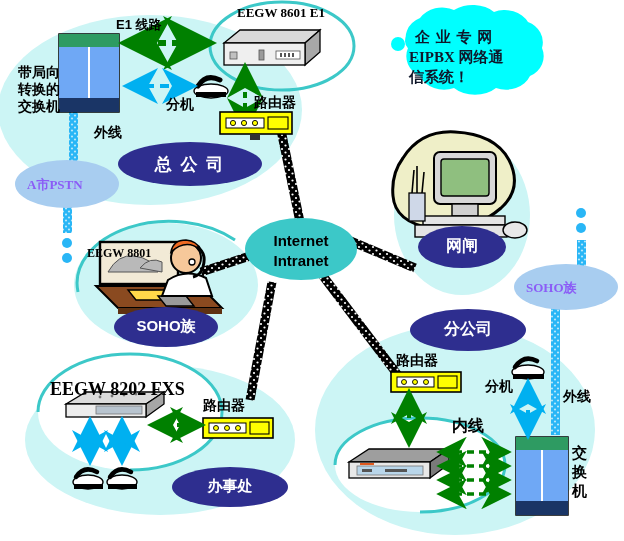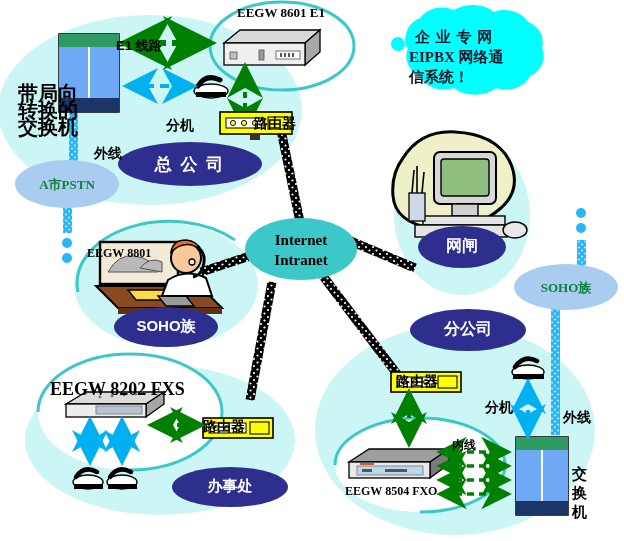--- a/index.html
+++ b/index.html
@@ -2,27 +2,27 @@
 <html><head>
 <meta charset="utf-8">
 <style>
   html,body{margin:0;padding:0;background:#ffffff;}
   body{width:624px;height:541px;position:relative;overflow:hidden;
        font-family:"Liberation Sans","DejaVu Sans",sans-serif;}
   #stage{position:absolute;left:0;top:0;width:624px;height:541px;}
   svg#scene{position:absolute;left:0;top:0;width:624px;height:541px;}
   .lbl{position:absolute;white-space:nowrap;color:#000;font-weight:bold;}
   .lbl-serif{font-family:"Liberation Serif","DejaVu Serif",serif;}
-  .lbl-sans{font-family:"Liberation Sans","DejaVu Sans",sans-serif;margin-top:21px;}
+  .lbl-sans{font-family:"Liberation Sans","DejaVu Sans",sans-serif;}
   .ell-txt{position:absolute;color:#ffffff;font-weight:bold;text-align:center;
            font-family:"Liberation Sans","DejaVu Sans",sans-serif;}
-  .pstn-txt{position:absolute;color:#15803d;font-weight:bold;text-align:center;
+  .pstn-txt{position:absolute;color:#8b5cf6;font-weight:bold;
             font-family:"Liberation Serif","DejaVu Serif",serif;}
   .net-txt{position:absolute;color:#000;font-weight:bold;text-align:center;
-           font-family:Liberation Serif, serif;}
+           font-family:Liberation Sans, sans-serif;}
   .cloud-txt{position:absolute;color:#0f172a;font-weight:bold;
              font-family:"Liberation Serif","DejaVu Serif",serif;line-height:1.32;}
 </style>
 </head>
 <body>
 
 <div id="stage">
 
   <svg id="scene" viewBox="0 0 624 541">
     <defs>
@@ -294,31 +294,30 @@
   <div class="ell-txt" style="left:126px;top:317px;width:80px;font-size:15px;">SOHO族</div>
   <div class="ell-txt" style="left:428px;top:319px;width:80px;font-size:16px;">分公司</div>
   <div class="ell-txt" style="left:190px;top:477px;width:80px;font-size:15px;">办事处</div>
 
   <div class="pstn-txt" style="left:27px;top:176px;width:80px;font-size:13px;">A市PSTN</div>
   <div class="pstn-txt" style="left:526px;top:279px;width:80px;font-size:13px;">SOHO族</div>
 
   <div class="lbl lbl-serif" style="left:237px;top:5px;font-size:13px;">EEGW 8601 E1</div>
   <div class="lbl lbl-serif" style="left:87px;top:226px;font-size:12px;margin-top:20px;">EEGW 8801</div>
   <div class="lbl lbl-serif" style="left:50px;top:379px;font-size:18px;">EEGW 8202 FXS</div>
-  <div class="lbl lbl-serif" style="left:345px;top:484px;font-size:12px;">EEGW 8504 FXO</div>
 
   <div class="lbl lbl-sans" style="left:116px;top:16px;font-size:13px;">E1 线路</div>
-  <div class="lbl lbl-sans" style="left:18px;top:64px;font-size:20px;line-height:17px;white-space:pre;">带局向
+  <div class="lbl lbl-sans" style="left:18px;top:64px;font-size:14px;line-height:17px;white-space:pre;">带局向
 转换的
 交换机</div>
   <div class="lbl lbl-sans" style="left:166px;top:96px;font-size:14px;">分机</div>
   <div class="lbl lbl-sans" style="left:94px;top:124px;font-size:14px;">外线</div>
   <div class="lbl lbl-sans" style="left:254px;top:94px;font-size:14px;">路由器</div>
   <div class="lbl lbl-sans" style="left:203px;top:397px;font-size:14px;">路由器</div>
   <div class="lbl lbl-sans" style="left:396px;top:352px;font-size:14px;">路由器</div>
   <div class="lbl lbl-sans" style="left:485px;top:378px;font-size:14px;">分机</div>
   <div class="lbl lbl-sans" style="left:563px;top:388px;font-size:14px;">外线</div>
-  <div class="lbl lbl-sans" style="left:452px;top:416px;font-size:12px;">内线</div>
+  <div class="lbl lbl-sans" style="left:452px;top:416px;font-size:16px;">内线</div>
   <div class="lbl lbl-sans" style="left:572px;top:443px;font-size:15px;line-height:19px;white-space:pre;">交
 换
 机</div>
 
 </div>
 
 </body></html>

